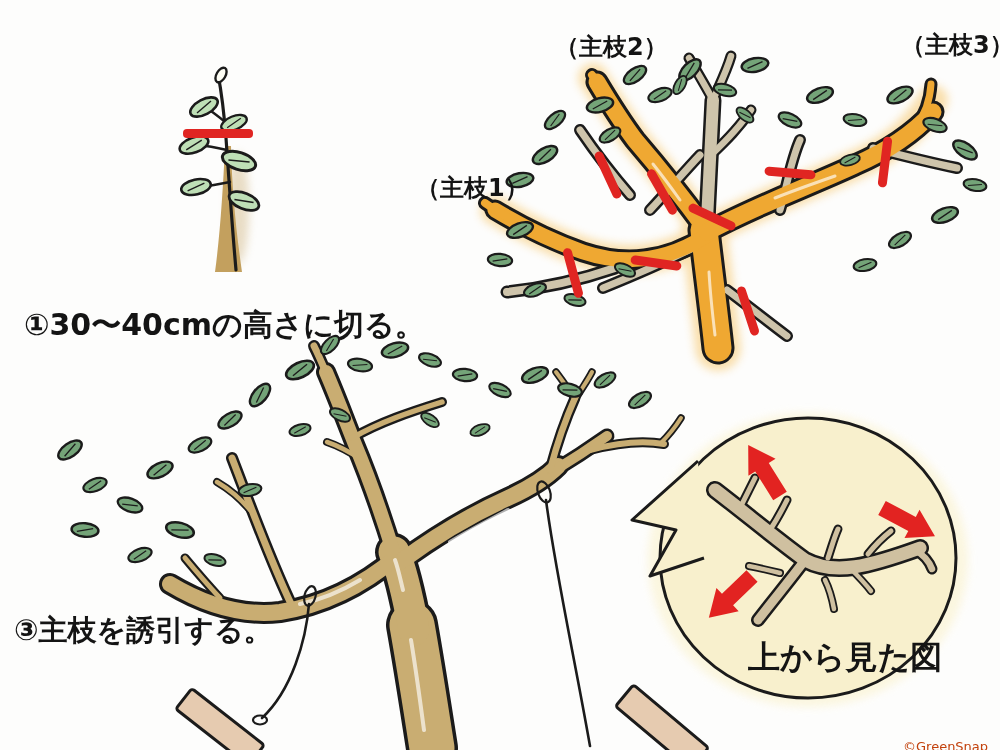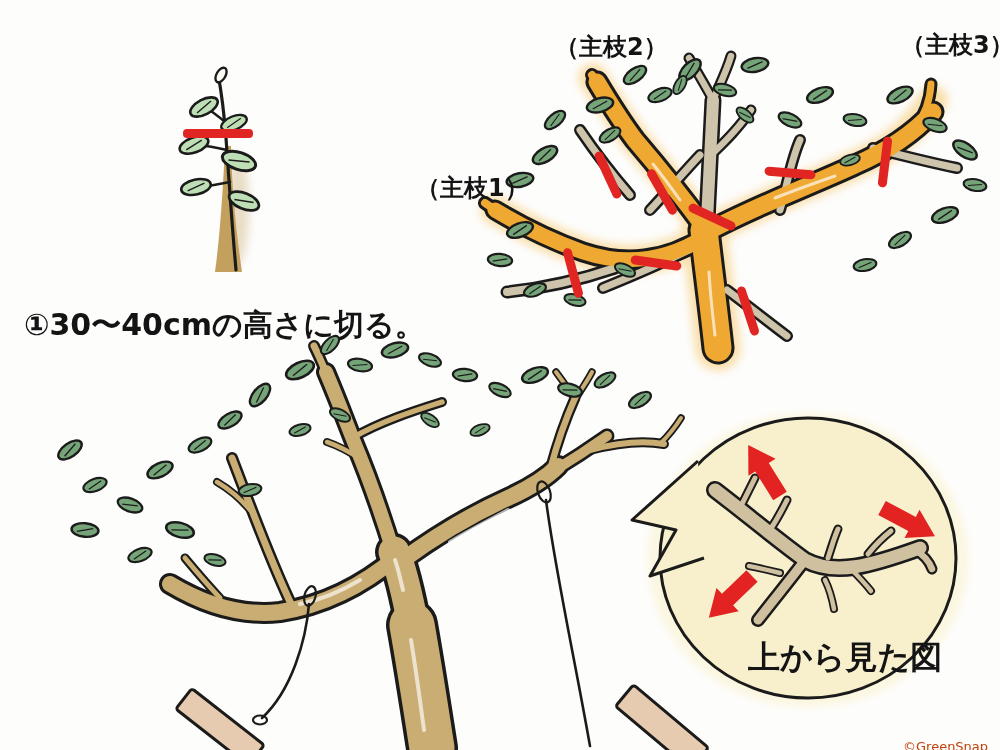--- a/index.html
+++ b/index.html
@@ -304,19 +304,20 @@
       <path d="M230,160 C238,168 244,174 251,183" stroke-width="4.5"></path>
     </g>
     <g class="arrow">
       <use href="#arrowShape" transform="translate(160,88) rotate(-122)"></use>
       <use href="#arrowShape" transform="translate(262,100) rotate(28)"></use>
       <use href="#arrowShape" transform="translate(132,168) rotate(136)"></use>
     </g>
   </svg>
 
   <div class="txt step1">①30〜40cmの高さに切る。</div>
+  <div class="txt step3">③主枝を誘引する。</div>
   <div class="txt blabel b1">（主枝1）</div>
   <div class="txt blabel b2">（主枝2）</div>
   <div class="txt blabel b3">（主枝3）</div>
   <div class="txt inset-caption">上から見た図</div>
   <div class="txt credit">©GreenSnap</div>
 
 </div>
 
 </body></html>

